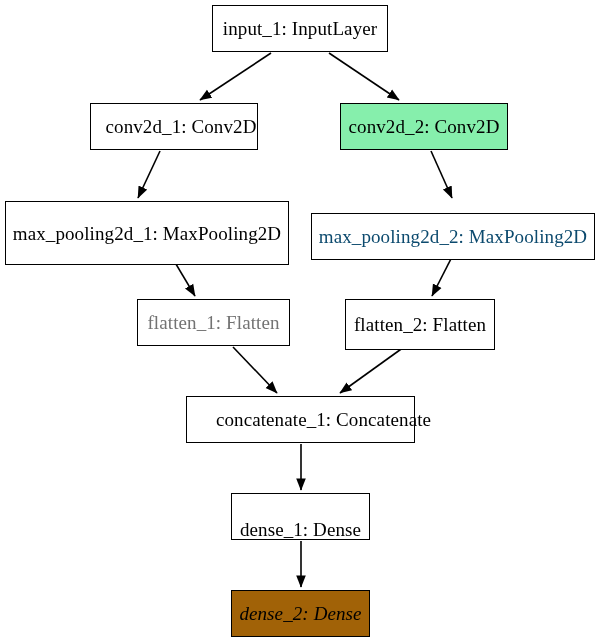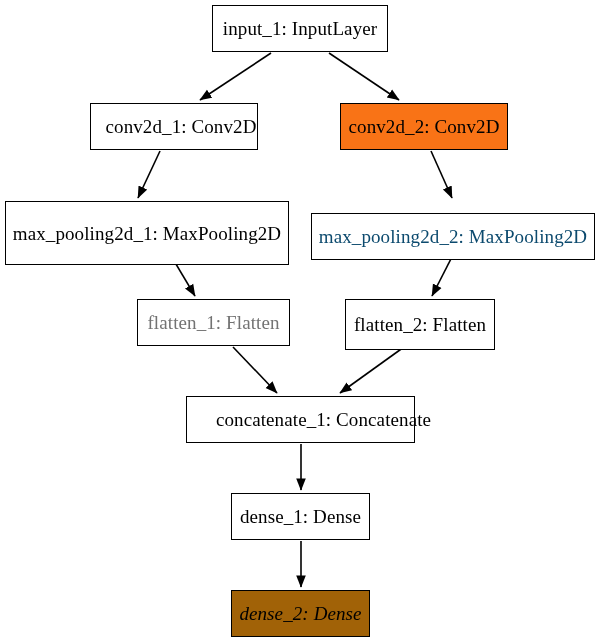--- a/index.html
+++ b/index.html
@@ -66,38 +66,38 @@
         <line x1="301" y1="541" x2="301" y2="587" stroke="#000000" stroke-width="1.6" marker-end="url(#arrowhead)"></line>
       </g>
   </svg>
   <div id="node-layer">
       <div class="node" style="left: 212px; top: 5px; width: 176px; height: 47px; border-color: rgb(0, 0, 0); background: rgb(255, 255, 255); color: rgb(0, 0, 0);">
         <span class="node-label">input_1: InputLayer</span>
       </div>
       <div class="node" style="left: 90px; top: 103px; width: 168px; height: 47px; border-color: rgb(0, 0, 0); background: rgb(255, 255, 255); color: rgb(0, 0, 0); padding-left: 14px;">
         <span class="node-label">conv2d_1: Conv2D</span>
       </div>
-      <div class="node" style="left: 340px; top: 103px; width: 168px; height: 47px; border-color: rgb(0, 0, 0); background: #f97316; color: rgb(0, 0, 0);">
+      <div class="node" style="left: 340px; top: 103px; width: 168px; height: 47px; border-color: rgb(0, 0, 0); background: #86efac; color: rgb(0, 0, 0);">
         <span class="node-label">conv2d_2: Conv2D</span>
       </div>
       <div class="node" style="left: 5px; top: 201px; width: 284px; height: 64px; border-color: rgb(0, 0, 0); background: rgb(255, 255, 255); color: rgb(0, 0, 0);">
         <span class="node-label">max_pooling2d_1: MaxPooling2D</span>
       </div>
       <div class="node" style="left: 311px; top: 213px; width: 284px; height: 47px; border-color: rgb(0, 0, 0); background: rgb(255, 255, 255); color: #0c4a6e;">
         <span class="node-label">max_pooling2d_2: MaxPooling2D</span>
       </div>
       <div class="node" style="left: 137px; top: 299px; width: 153px; height: 47px; border-color: rgb(0, 0, 0); background: rgb(255, 255, 255); color: #737373;">
         <span class="node-label">flatten_1: Flatten</span>
       </div>
       <div class="node" style="left: 345px; top: 299px; width: 150px; height: 51px; border-color: rgb(0, 0, 0); background: rgb(255, 255, 255); color: rgb(0, 0, 0);">
         <span class="node-label">flatten_2: Flatten</span>
       </div>
       <div class="node" style="left: 186px; top: 396px; width: 229px; height: 47px; border-color: rgb(0, 0, 0); background: rgb(255, 255, 255); color: rgb(0, 0, 0); padding-left: 46px;">
         <span class="node-label">concatenate_1: Concatenate</span>
       </div>
-      <div class="node" style="left: 231px; top: 493px; width: 139px; height: 47px; border-color: rgb(0, 0, 0); background: rgb(255, 255, 255); color: rgb(0, 0, 0);">
+      <div class="node" style="left: 231px; top: 493px; width: 139px; height: 47px; border-color: rgb(0, 0, 0); background: rgb(255, 255, 255); color: rgb(0, 0, 0); align-items: flex-end;">
         <span class="node-label">dense_1: Dense</span>
       </div>
       <div class="node" style="left: 231px; top: 590px; width: 139px; height: 47px; border-color: rgb(0, 0, 0); background: #a16207; color: rgb(0, 0, 0); font-style: italic;">
         <span class="node-label">dense_2: Dense</span>
       </div>
     </div>
 </div>
 
 </body></html>

